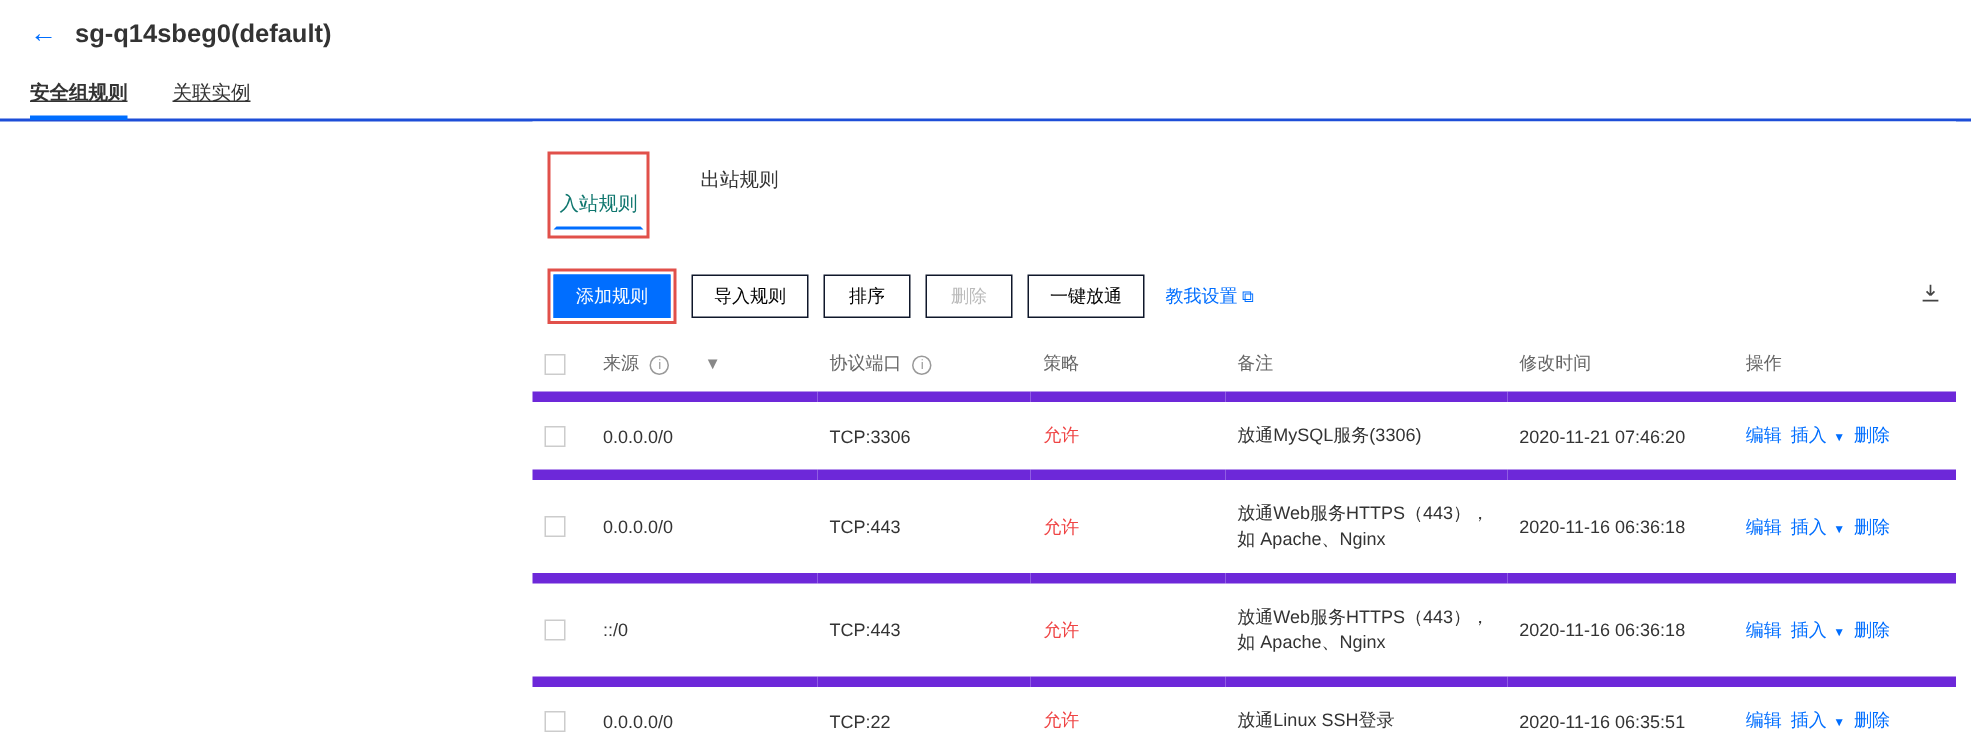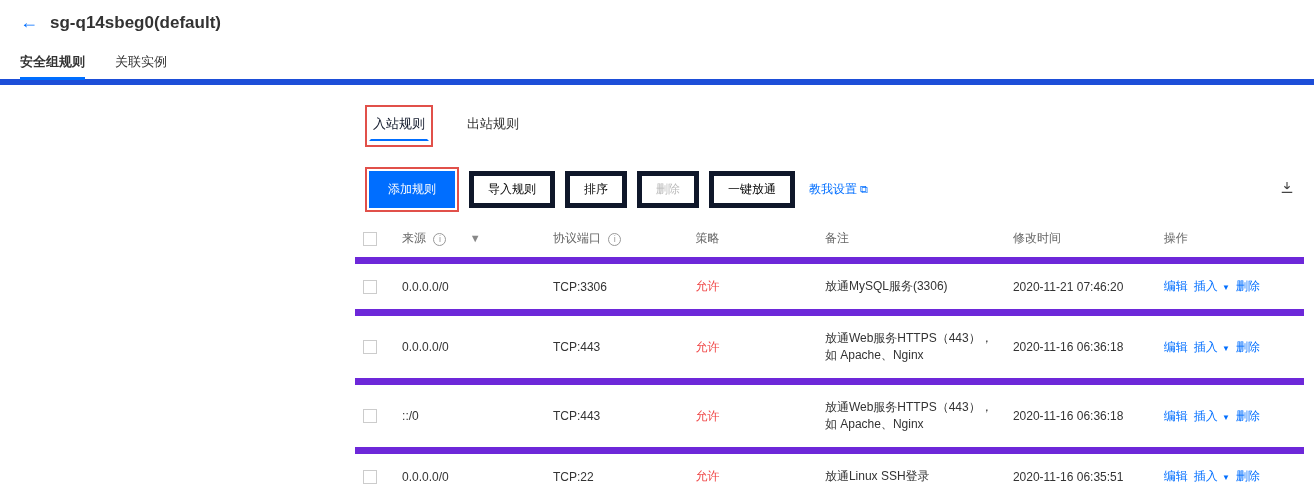--- a/index.html
+++ b/index.html
@@ -1,30 +1,30 @@
 <!DOCTYPE html>
 <html><head>
   <meta charset="utf-8">
   <style>
     * { margin:0; padding:0; box-sizing:border-box; font-family:-apple-system,"PingFang SC","Microsoft YaHei",sans-serif; }
     body { background:#fff; font-size:12px; color:#333; }
     .header { display:flex; align-items:center; padding:12px 20px; gap:12px; }
     .back-arrow { color:#006eff; font-size:18px; cursor:pointer; }
     .page-title { font-size:17px; font-weight:700; }
-    .main-tabs { display:flex; padding:0 20px; border-bottom:6px solid #1d4ed8; gap:30px; }
+    .main-tabs { display:flex; padding:0 20px; border-bottom:2px solid #1d4ed8; gap:30px;text-decoration:underline; }
     .main-tab { padding:8px 0; font-size:13px; cursor:pointer; position:relative; }
     .main-tab.active { font-weight:600; }
     .main-tab.active::after { content:""; position:absolute; left:0; right:0; bottom:-1px; height:3px; background:#006eff; }
     .content { margin-left:355px; margin-right:10px; background:#fff; padding-top:20px; }
     .sub-tabs { display:flex; gap:30px; padding:0 10px 12px 10px; }
     .sub-tab { padding:4px 2px; font-size:13px; cursor:pointer; position:relative; border:2px solid transparent; }
     .sub-tab.active { border:2px solid #e1504a; }
-    .sub-tab.active-inner { color:#0f172a; font-weight:500; border-bottom:2px solid #006eff; padding:2px 2px 6px 2px; display:inline-block; }
+    .sub-tab.active-inner { color:#0f766e; font-weight:500; border-bottom:2px solid #006eff; padding:2px 2px 6px 2px; display:inline-block;margin-top:16px; }
     .toolbar { display:flex; align-items:center; gap:10px; padding:8px 10px; }
-    .btn { border:5px solid #0f172a; background:#fff; padding:5px 14px; font-size:12px; cursor:pointer; min-width:58px; text-align:center; border-radius:0; }
+    .btn { border:1px solid #0f172a; background:#fff; padding:5px 14px; font-size:12px; cursor:pointer; min-width:58px; text-align:center; border-radius:0; }
     .btn.primary { background:#006eff; color:#fff; border-color:#006eff; }
     .btn.disabled { color:#bbb; cursor:not-allowed; }
     .highlight-box { border:2px solid #e1504a; padding:2px; display:inline-block; }
     .help-link { color:#006eff; cursor:pointer; display:flex; align-items:center; gap:3px; margin-left:4px; }
     .ext-icon { color:#006eff; font-size:11px; }
     .download-icon { margin-left:auto; color:#444; font-size:14px; cursor:pointer; }
     table { width:100%; border-collapse:collapse; }
     thead th { text-align:left; font-weight:500; color:#666; padding:10px 8px; font-size:12px; background:#fff; }
     tbody td { padding:14px 8px; border-top:7px solid #6d28d9; font-size:12px; color:#333; vertical-align:middle; }
     .checkbox { width:14px; height:14px; border:1px solid #ccc; display:inline-block; cursor:pointer; vertical-align:middle; }

